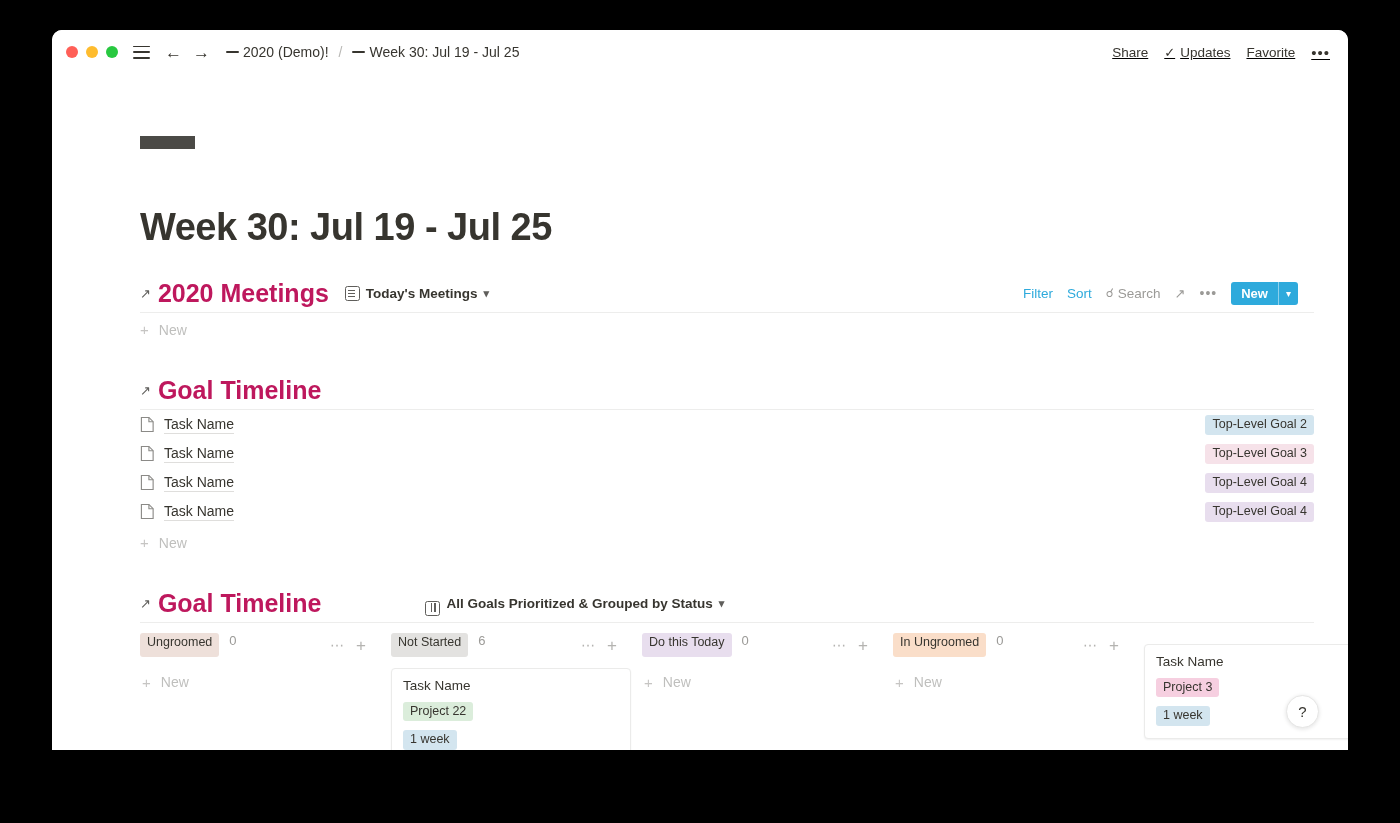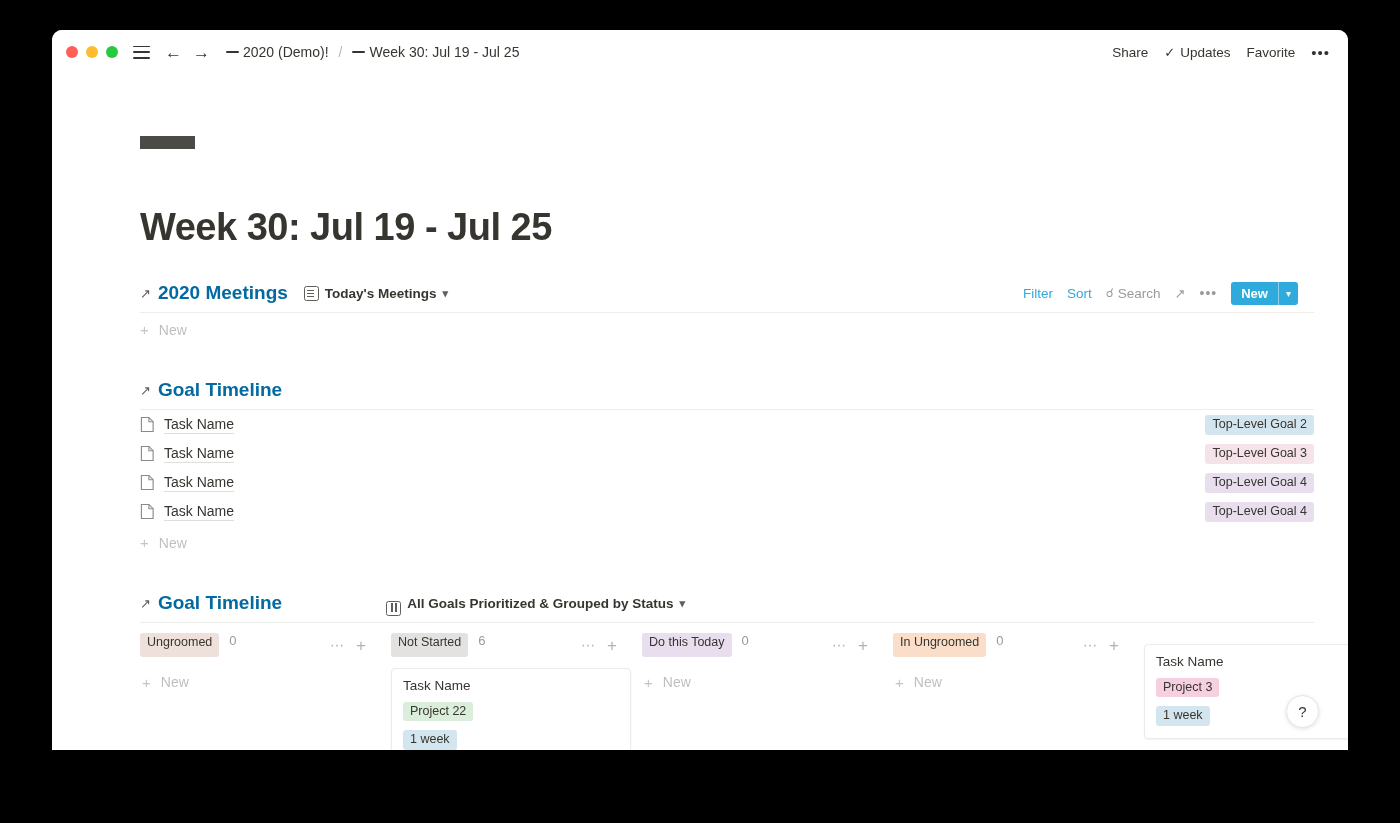--- a/index.html
+++ b/index.html
@@ -50,21 +50,21 @@
     vertical-align: middle;
   }
   .crumb {
     font-size: 14px; color: #37352f; white-space: nowrap;
     display: flex; align-items: center;
   }
   .crumb-sep { color: #b9b8b5; font-size: 14px; margin: 0 2px; }
 
   .tb-right {
     position: absolute; right: 18px; top: 0; height: 44px;
-    display: flex; align-items: center; gap: 16px;
+    display: flex; align-items: center; gap: 16px; text-decoration: underline;
   }
   .tb-item { font-size: 13.5px; color: #37352f; display: flex; align-items: center; gap: 5px; white-space: nowrap; }
   .tb-dots { font-size: 15px; color: #37352f; letter-spacing: 1px; line-height: 1; }
   .check-ic { font-size: 13px; color: #37352f; }
 
   
   .page {
     padding: 0 0 0 0;
     position: relative;
     height: 676px;
@@ -86,21 +86,21 @@
   }
 
   
   .sec-head {
     display: flex; align-items: center;
     margin-top: 31px;
     position: relative;
     height: 26px;
   }
   .arrow-ic { font-size: 13px; color: #5f5e5b; margin-right: 7px; line-height: 1; }
-  .sec-title { font-size: 19px; font-weight: bold; color: #0369a1; }
+  .sec-title { font-size: 25px; font-weight: bold; color: #be185d; }
   .viewchip {
     display: flex; align-items: center; gap: 6px;
     margin-left: 16px;
     font-size: 13.5px; font-weight: bold; color: #37352f;
   }
   .vic {
     width: 15px; height: 15px; border: 1.4px solid #5f5e5b;
     border-radius: 2.5px; position: relative; display:inline-block;
   }
   .vic.list::before, .vic.list::after {

